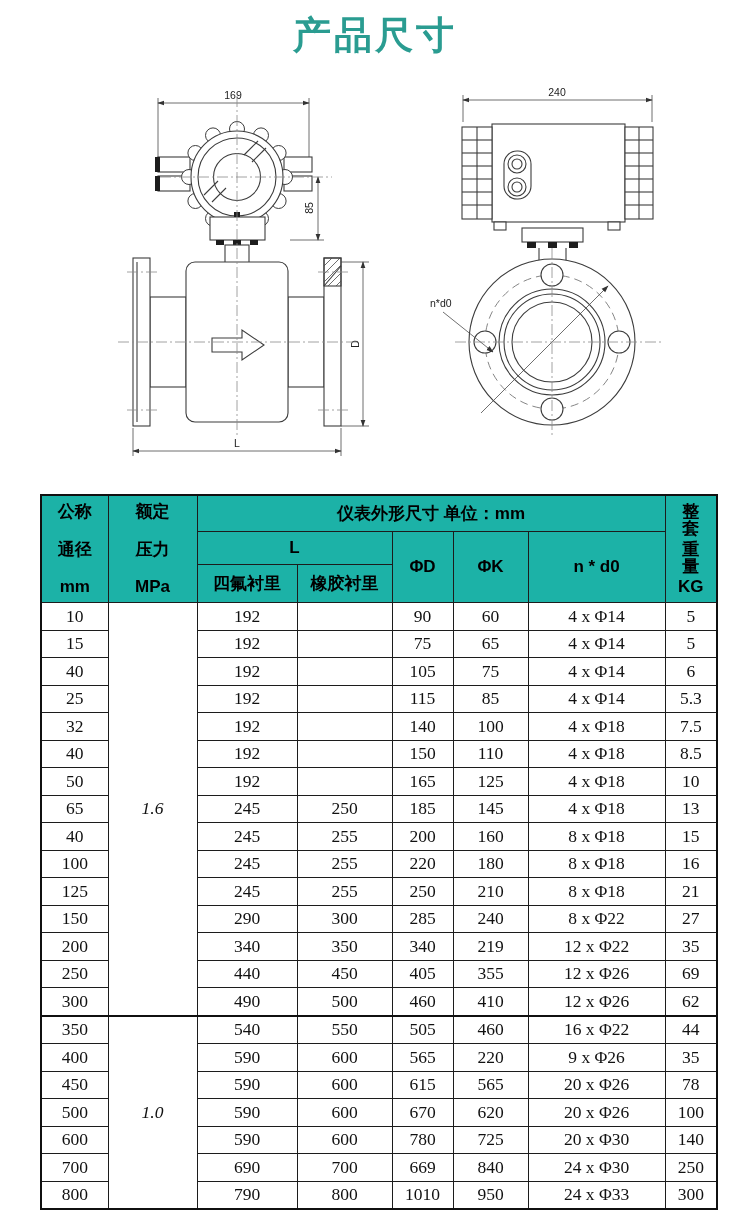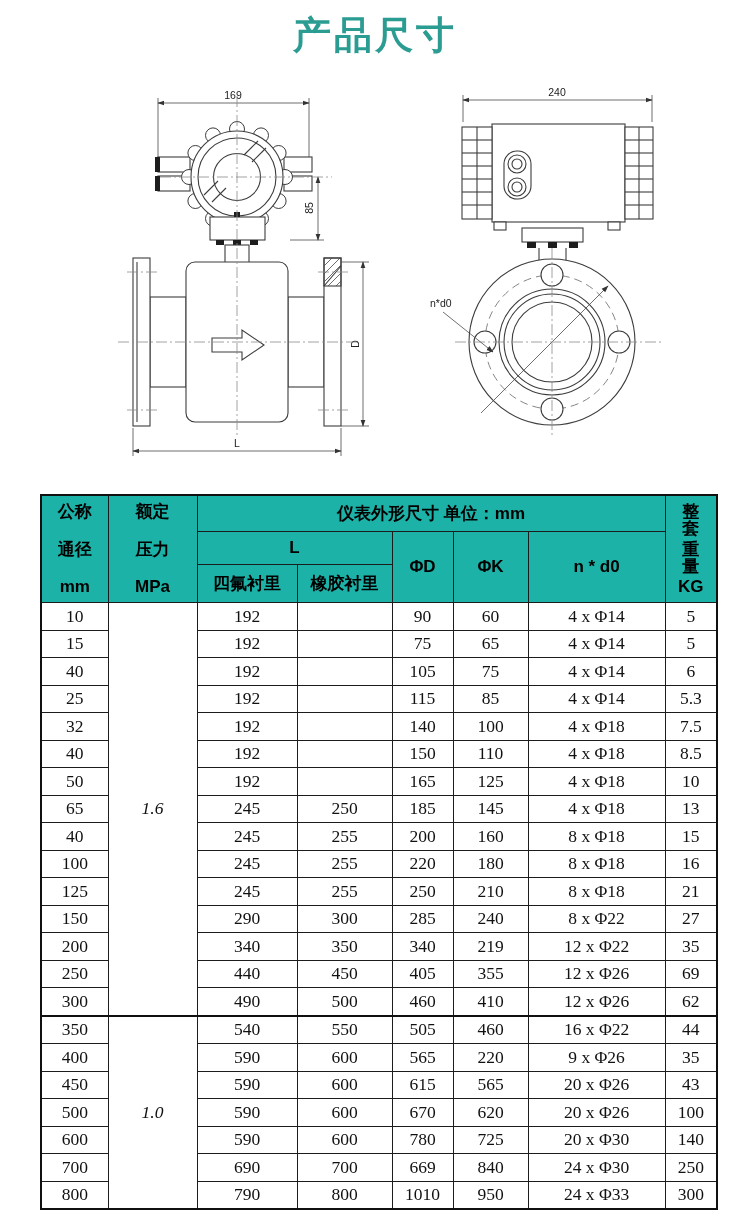--- a/index.html
+++ b/index.html
@@ -413,21 +413,21 @@
         <td>9 x Φ26</td>
         <td>35</td>
       </tr>
       <tr>
         <td>450</td>
         <td>590</td>
         <td>600</td>
         <td>615</td>
         <td>565</td>
         <td>20 x Φ26</td>
-        <td>43</td>
+        <td>78</td>
       </tr>
       <tr>
         <td>500</td>
         <td>590</td>
         <td>600</td>
         <td>670</td>
         <td>620</td>
         <td>20 x Φ26</td>
         <td>100</td>
       </tr>

